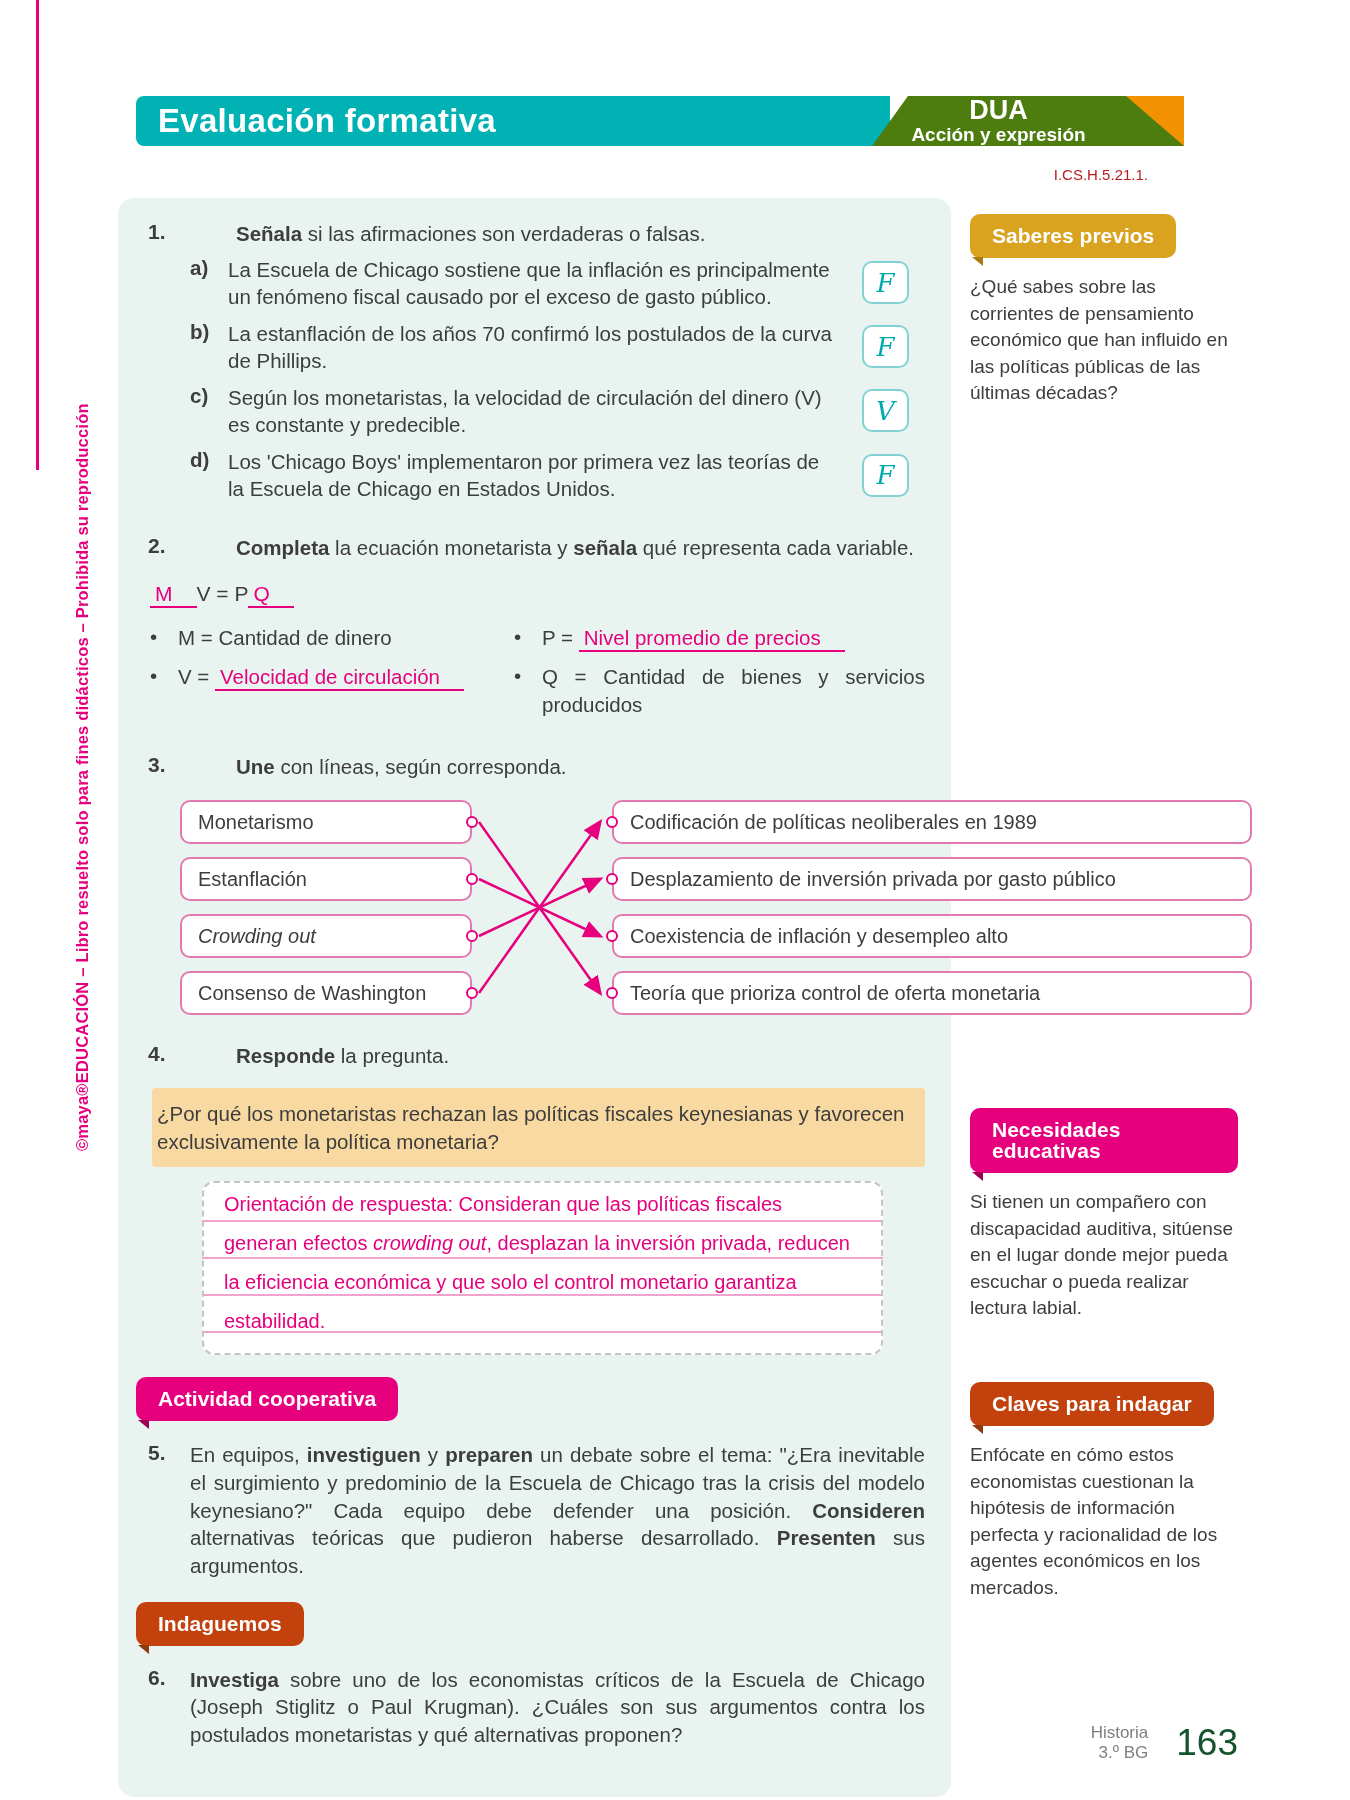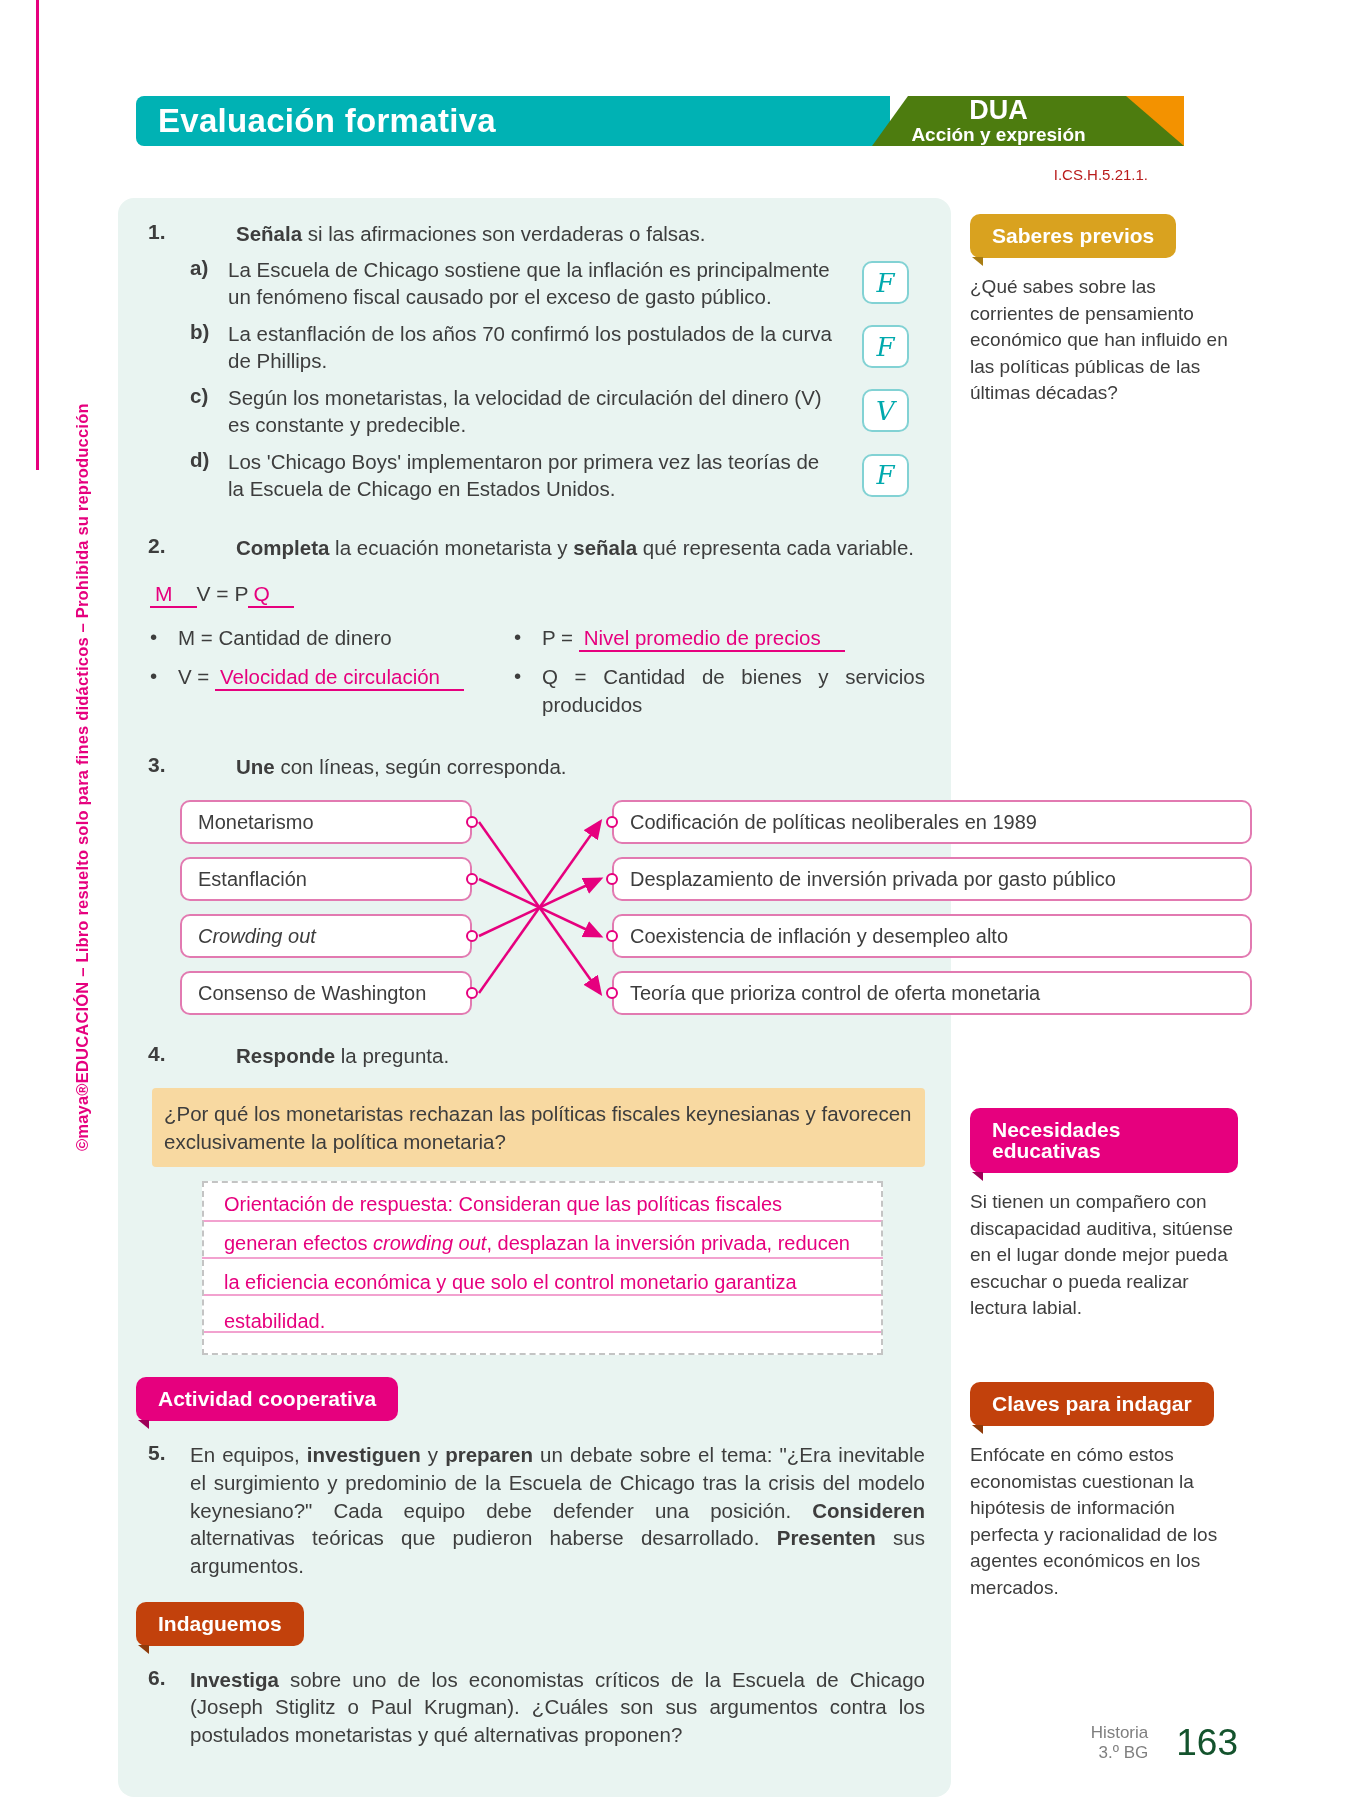--- a/index.html
+++ b/index.html
@@ -59,23 +59,23 @@
   .match-area { position:relative; width:1090px; height:220px; margin:12px 0 6px 16px; }
   .match-box { position:absolute; height:44px; background:#fff; border:2px solid #e27ab1;
                border-radius:10px; display:flex; align-items:center; padding:0 16px;
                font-size:20px; white-space:nowrap; }
   .match-left  { left:16px;  width:292px; }
   .match-right { left:448px; width:640px; }
   .r0{top:0} .r1{top:57px} .r2{top:114px} .r3{top:171px}
   #match-svg { position:absolute; left:0; top:0; pointer-events:none; }
 
   
-  .q4-question { background:#f8d9a1; border-radius:4px; padding:12px 12px; margin:10px 0 14px 4px;
+  .q4-question { background:#f8d9a1; border-radius:4px; padding:12px 5px; margin:10px 0 14px 4px;
                  font-size:20.5px; line-height:1.35; }
-  .q4-answer { margin:0 42px 0 54px; border:2px dashed #c4c4c4; border-radius:0; background-color:#fff;
+  .q4-answer { margin:0 42px 0 54px; border:2px dashed #c4c4c4; border-radius:12px; background-color:#fff;
                color:#e6007e; font-size:20px; line-height:39px; padding:2px 20px 12px;
                background-image:repeating-linear-gradient(transparent, transparent 35px, #f2a2cf 35px, #f2a2cf 37px);
                background-origin:content-box; }
 
   
   .badge { position:relative; display:inline-block; color:#fff; font-weight:bold; font-size:21px;
            line-height:1; padding:11px 22px 12px; border-radius:10px; }
   .badge::before { content:""; position:absolute; left:2px; bottom:-8px; width:0; height:0;
                    border-top:9px solid transparent; border-left:11px solid transparent; }
   .badge-pink { background:#e6007e; } .badge-pink::before { border-top-color:#9e0058; }

